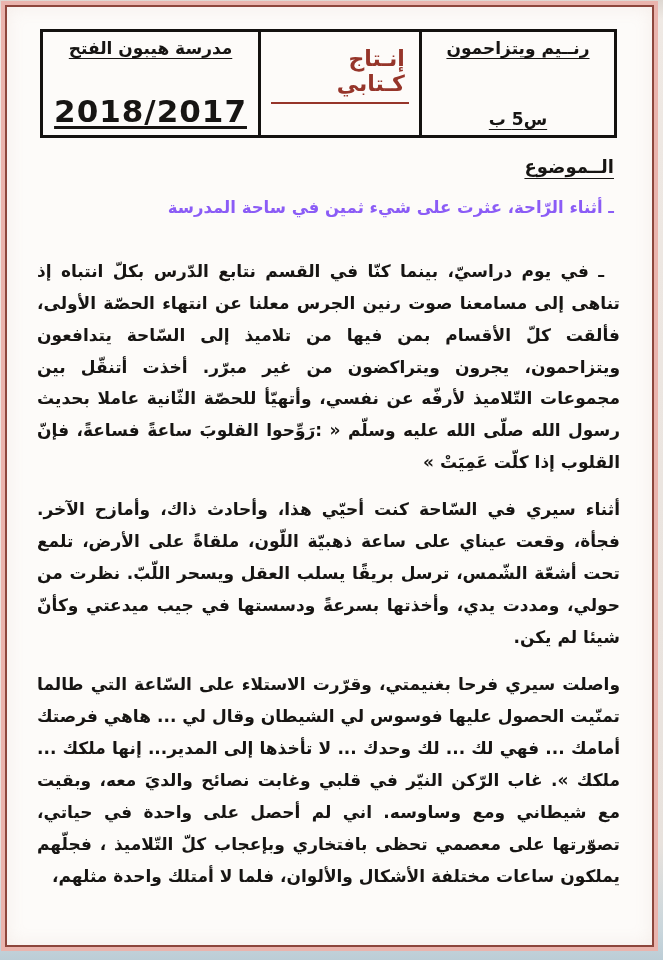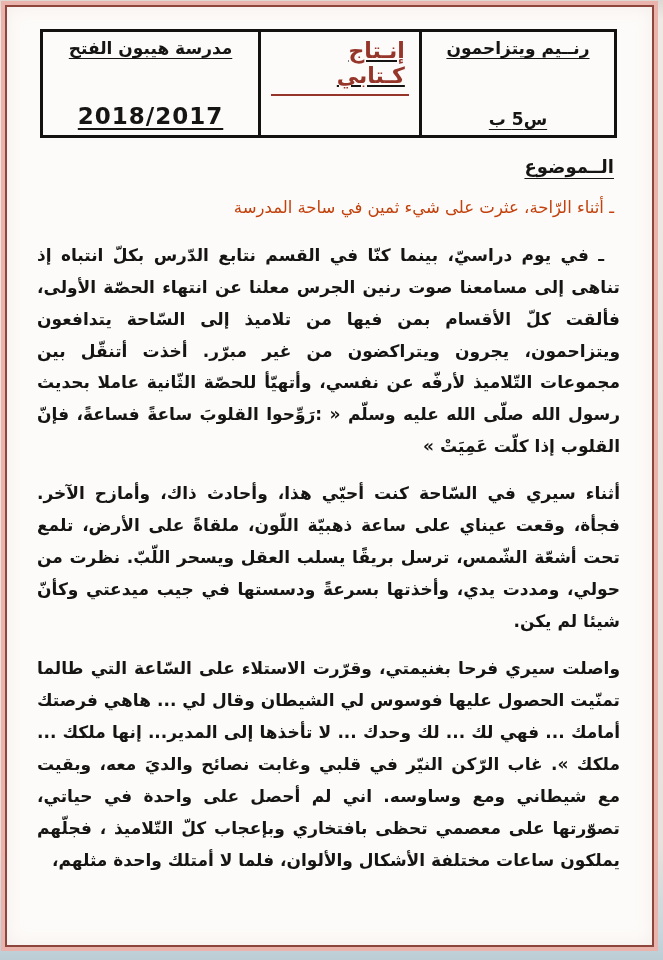--- a/index.html
+++ b/index.html
@@ -41,55 +41,55 @@
     display: flex; flex-direction: column;
     justify-content: space-between; align-items: center;
     height: 100%;
   }
   .student-name, .student-class, .school-name {
     font-weight: 700; font-size: 17px;
     text-decoration: underline;
     text-underline-offset: 4px;
   }
   .school-year {
-    font-weight: 700; font-size: 23px;
+    font-weight: 700; font-size: 31px;
     text-decoration: underline;
     text-underline-offset: 4px;
     letter-spacing: 1px;
     direction: ltr;
   }
   .doc-title-wrap {
     display: flex; flex-direction: column;
-    align-items: center; 
-    height: 100%; padding-bottom: 18px; box-sizing: border-box; text-decoration: underline;
+    align-items: center; justify-content: center;
+    height: 100%; padding-bottom: 18px; box-sizing: border-box;
   }
   .doc-title {
     color: #96352a;
     font-weight: 700; font-size: 22px;
     padding: 0 4px 6px 4px;
     border-bottom: 2px solid #96352a;
   }
   
   .subject-heading {
     margin: 18px 6px 14px 0;
     font-weight: 700; font-size: 18px;
     text-decoration: underline;
     text-underline-offset: 5px;
     width: max-content;
     text-align: center;
   }
   .prompt-line {
-    color: #c2410c;
-    font-weight: 400; font-size: 16.5px;
+    color: #8b5cf6;
+    font-weight: 700; font-size: 16.5px;
     line-height: 2.1;
     text-align: justify;
     margin: 0 6px 10px 0;
   }
   
-  .essay { margin-top: 14px; }
+  .essay { margin-top: 30px; }
   .essay p {
     font-weight: 700; font-size: 17px;
     line-height: 1.88;
     text-align: justify;
     margin: 0 0 15px 0;
     color: #171513;
   }
   .essay p.first { text-indent: 16px; }
 </style>
 </head>

